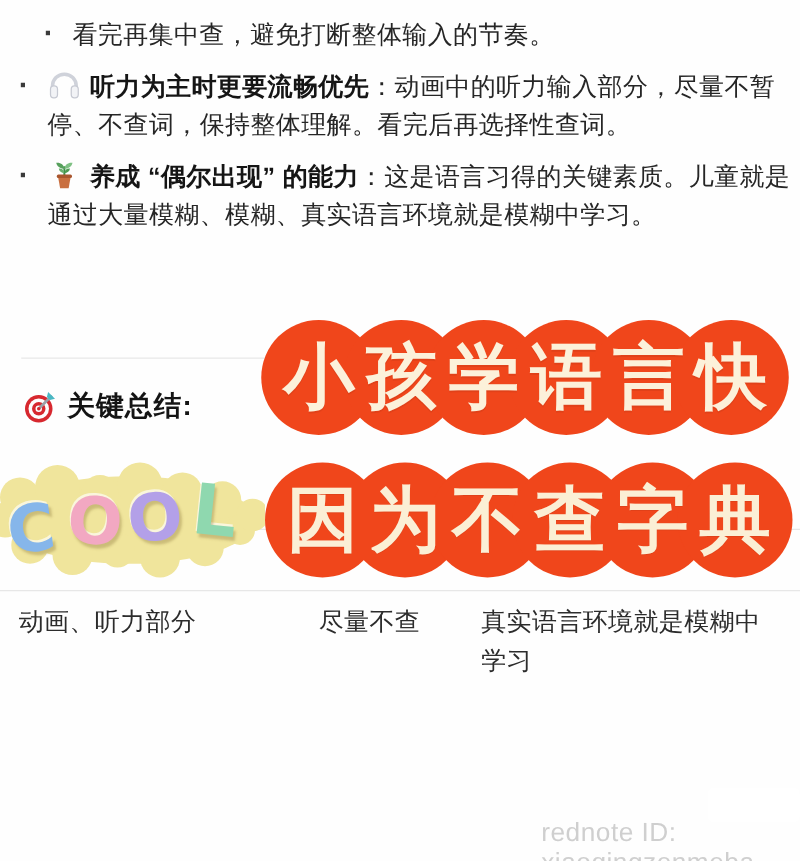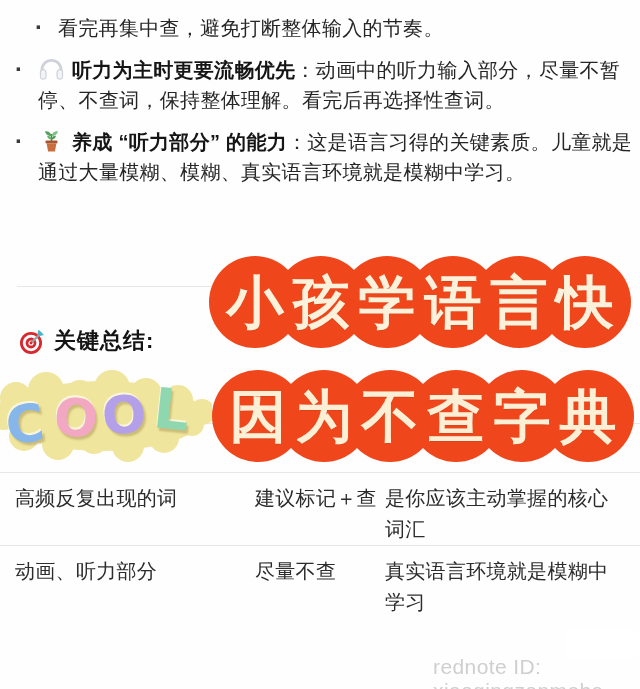--- a/index.html
+++ b/index.html
@@ -17,21 +17,21 @@
   .bullet b{font-weight:700;color:#151515;}
   .inline-icon{display:inline-block;width:27px;height:24px;vertical-align:-4px;margin-right:7px;}
   .inline-icon svg{width:100%;height:100%;}
 
   
   .zone{position:absolute;top:256px;left:0;right:0;height:216px;}
   .divider{position:absolute;height:1px;background:#e7e7e7;}
   .divider-a{top:30px;left:17px;right:16px;}
   .divider-b{top:167px;left:4px;right:0;}
 
-  .heading{position:absolute;left:18px;top:70px;margin:0;display:flex;align-items:center;gap:9px;
+  .heading{position:absolute;left:18px;top:54px;margin:0;display:flex;align-items:center;gap:9px;
            font-size:22px;font-weight:700;color:#141414;letter-spacing:1px;z-index:3;}
   .h-icon{width:27px;height:27px;display:inline-block;}
   .h-icon svg{width:100%;height:100%;}
 
   .bubble{position:absolute;display:flex;z-index:2;}
   .bubble-top{left:209px;top:0;}
   .bubble-bottom{left:212px;top:114px;}
   .bubble-char{position:relative;width:92px;height:92px;margin-left:-26px;
                display:flex;align-items:center;justify-content:center;}
   .bubble-char:first-child{margin-left:0;}
@@ -78,21 +78,21 @@
             <rect x="19" y="12.6" width="5.6" height="9.6" rx="2.6" fill="#f2f3f6" stroke="#c6c9d2" stroke-width="1"></rect>
           </svg></span><b>听力为主时更要流畅优先</b><span>：动画中的听力输入部分，尽量不暂停、不查词，保持整体理解。看完后再选择性查词。</span></div>
       <div class="bullet lvl1"><span class="inline-icon"><svg viewBox="0 0 27 24">
             <line x1="13.5" y1="12" x2="13.5" y2="5" stroke="#3e8e49" stroke-width="1.6"></line>
             <path d="M13.5 7 C10 7 7.5 5 7 2.2 C10.5 1.8 13 3.6 13.5 7 Z" fill="#57a05c"></path>
             <path d="M13.5 7 C17 7 19.5 5 20 2.2 C16.5 1.8 14 3.6 13.5 7 Z" fill="#7fc184"></path>
             <path d="M13.5 10.5 C11 10.5 9.4 9 9 6.8 C11.8 6.6 13.2 8 13.5 10.5 Z" fill="#6ab06f"></path>
             <path d="M13.5 10.5 C16 10.5 17.6 9 18 6.8 C15.2 6.6 13.8 8 13.5 10.5 Z" fill="#4e9c53"></path>
             <rect x="7.4" y="11.6" width="12.2" height="2.8" rx="1.3" fill="#a9562e"></rect>
             <path d="M8.6 14.4 h9.8 l-1.5 8.2 h-6.8 Z" fill="#c96f3f"></path>
-          </svg></span><b>养成 “听力部分” 的能力</b><span>：这是语言习得的关键素质。儿童就是通过大量模糊、模糊、真实语言环境就是模糊中学习。</span></div>
+          </svg></span><b>养成 “偶尔出现” 的能力</b><span>：这是语言习得的关键素质。儿童就是通过大量模糊、模糊、真实语言环境就是模糊中学习。</span></div>
     </section>
 
   <section class="zone">
     <div class="divider divider-a"></div>
     <div class="divider divider-b"></div>
 
     <div class="bubble bubble-top" id="bubbleTop" style="--bubble-bg: #F0461B; --bubble-fg: #FCF1DA;">
         <span class="bubble-char">
           <i>小</i>
         </span>
@@ -171,25 +171,20 @@
           <i>字</i>
         </span>
         <span class="bubble-char">
           <i>典</i>
         </span>
       </div>
   </section>
 
   <section class="tablebox" id="tablebox">
       <div class="trow">
-        <div class="tcell">高频反复出现的词</div>
-        <div class="tcell">建议标记＋查</div>
-        <div class="tcell">是你应该主动掌握的核心词汇</div>
-      </div>
-      <div class="trow">
         <div class="tcell">动画、听力部分</div>
         <div class="tcell">尽量不查</div>
         <div class="tcell">真实语言环境就是模糊中学习</div>
       </div>
     </section>
 
   <div class="wm-chip"></div>
   <div class="watermark">rednote ID: xiaoqingzenmeba</div>
 </div>
 

